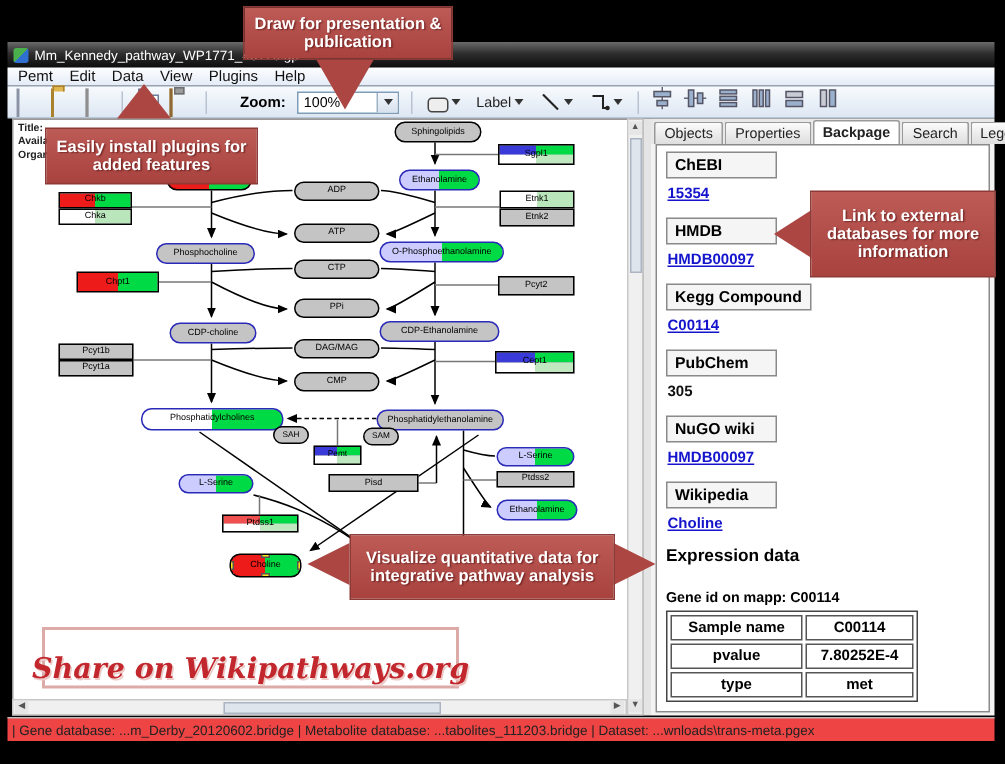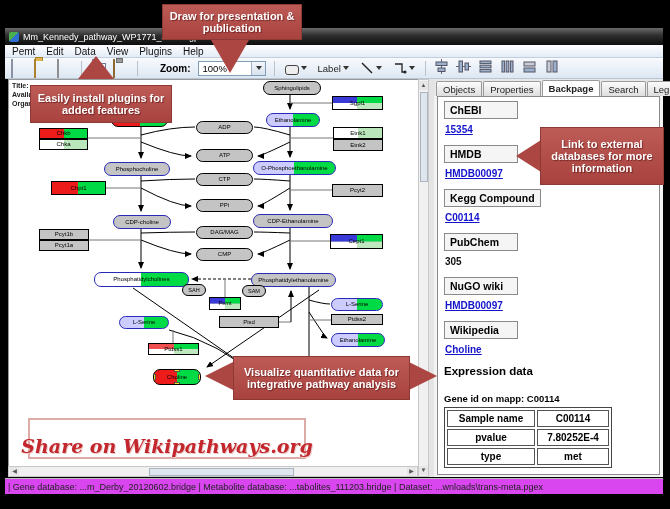--- a/index.html
+++ b/index.html
@@ -78,21 +78,21 @@
   .bp-link{display:block;color:#1414cc;font-weight:bold;font-size:10px;text-decoration:underline;margin:5px 0 0 1px;cursor:pointer}
   .bp-plain{display:block;color:#111;font-weight:bold;font-size:10px;margin:5px 0 0 1px}
   #exp-head{font-weight:bold;font-size:11.5px;margin-top:10px}
   #geneid{font-weight:bold;font-size:9.5px;margin-top:16px}
   #exptable{margin-top:3px;border:1px solid #444;border-spacing:2px;background:#fff}
   #exptable td{border:1px solid #555;font-size:10px;font-weight:bold;text-align:center;padding:1px 4px;height:13px}
   #exptable td.c1{width:78px}
   #exptable td.c2{width:62px}
 
   
-  #statusbar{left:5px;top:478px;width:658px;height:16px;background:#d946ef;border-top:1px solid #bbb;
+  #statusbar{left:5px;top:478px;width:658px;height:16px;background:#ef4444;border-top:1px solid #bbb;
      font-size:9px;color:#222;display:flex;align-items:center;padding-left:3px;box-sizing:border-box;white-space:nowrap;overflow:hidden}
 
   
   .callout{position:absolute;z-index:60;background:linear-gradient(#bd5b57,#a8423e);border:1px solid #8d3a36;
      color:#fff;font-weight:bold;font-size:11px;text-align:center;display:flex;align-items:center;justify-content:center;
      padding:2px 4px;box-sizing:border-box;text-shadow:1px 1px 1px rgba(60,0,0,.5)}
   .cararrow{position:absolute;z-index:59;width:0;height:0}
   #share-box{position:absolute;z-index:60;left:28px;top:418px;width:274px;height:37px;background:#fff;
      border:2px solid #ddaba7;display:flex;align-items:flex-end;justify-content:center}
   #share-text{font-family:"DejaVu Serif",serif;font-style:italic;font-weight:bold;font-size:19px;color:#c1272d;

